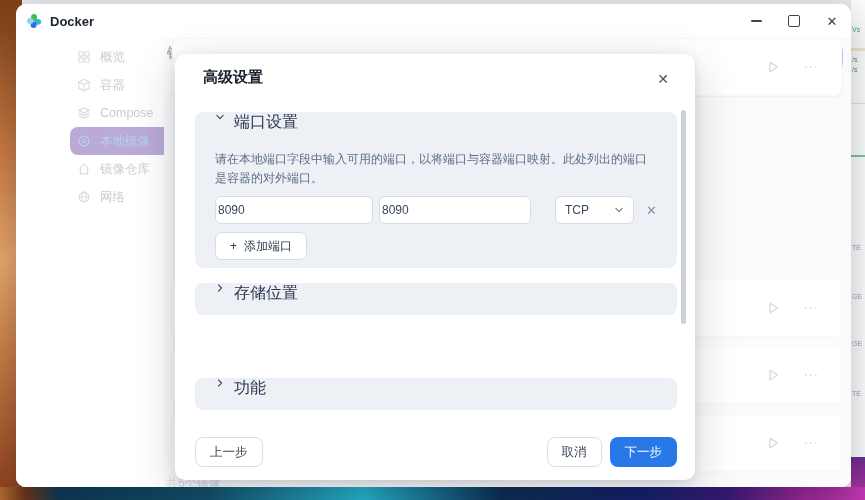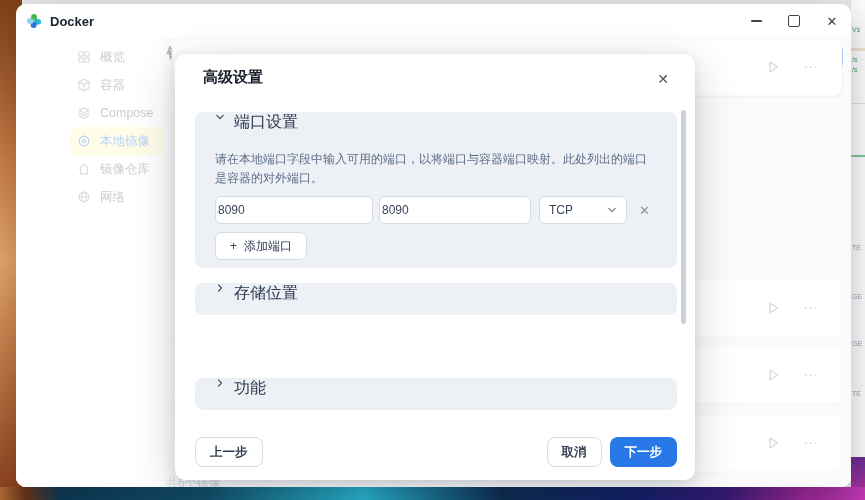--- a/index.html
+++ b/index.html
@@ -34,21 +34,21 @@
   .glyph-min{display:block;width:11px;height:2px;background:#3c4350;border-radius:1px;}
   .glyph-max{display:block;width:10px;height:10px;border:1.4px solid #3c4350;border-radius:2px;}
   .glyph-close{font-size:13px;line-height:13px;color:#3c4350;}
 
   .app-body{position:absolute;left:0;top:34px;right:0;bottom:0;background:#fff;}
   
   .sidebar{position:absolute;left:0;top:0;width:148px;bottom:0;background:#fff;padding-top:5px;box-sizing:border-box;margin-left:48px;}
   .side-item{height:28px;margin:0 6px;padding:0 7px;display:flex;align-items:center;gap:9px;
     font-size:12.5px;color:#6d7888;border-radius:8px;}
   .side-item svg{flex:none;}
-  .side-item.active{background:#fef9c3;color:#3f86f2;}
+  .side-item.active{background:#4c1d95;color:#3f86f2;}
   .side-item.active svg *{stroke:#3f86f2;}
   
   .content{position:absolute;left:148px;top:0;right:0;bottom:0;background:#f3f5f7;}
   .page-title{position:absolute;left:3px;top:6px;font-size:15px;font-weight:bold;color:#2a3342;}
   .btn-refresh{position:absolute;left:541px;top:7px;width:50px;height:24px;background:#fff;
     border:1px solid #d8dce3;border-radius:6px;display:flex;align-items:center;justify-content:center;
     gap:4px;font-size:12px;color:#6b7686;box-sizing:border-box;}
   .btn-add-image{position:absolute;left:599px;top:7px;width:80px;height:24px;background:#2878e8;
     border-radius:6px;display:flex;align-items:center;justify-content:center;gap:4px;
     font-size:12px;color:#fff;box-sizing:border-box;}
@@ -79,28 +79,28 @@
   .acc2{top:229px;height:32px;}
   .acc3{top:276px;height:32px;}
   .acc4{top:324px;height:32px;}
   .acc2 .acc-head,.acc3 .acc-head,.acc4 .acc-head{height:32px;}
   .acc-desc{margin:8px 20px 0 20px;font-size:12px;line-height:19px;color:#5d6d87;}
   .ports-row{margin:8px 20px 0 20px;display:flex;align-items:center;}
   .port-input{width:158px;height:28px;border:1px solid #d6dbe4;border-radius:6px;background:#fff;
     padding:0 2px;font-size:12px;color:#39455a;box-sizing:border-box;outline:none;
     font-family:"Liberation Sans","DejaVu Sans",sans-serif;}
   .port-input.second{width:152px;margin-left:6px;}
-  .proto-select{width:88px;height:28px;margin-left:8px;border:1px solid #d6dbe4;border-radius:6px;background:#fff;
+  .proto-select{width:88px;height:28px;margin-left:24px;border:1px solid #d6dbe4;border-radius:6px;background:#fff;
     display:flex;align-items:center;justify-content:space-between;padding:0 9px;font-size:12px;color:#39455a;
     box-sizing:border-box;}
   .port-remove{margin-left:12px;font-size:13px;color:#8a93a0;}
   .btn-add-port{margin:8px 0 0 20px;height:26px;display:inline-flex;align-items:center;gap:7px;
     padding:0 14px;background:#fff;border:1px solid #d6dbe4;border-radius:7px;font-size:12px;color:#2c3850;}
   .modal-scrollbar{position:absolute;right:9px;top:56px;width:5px;height:214px;background:#ccd1d9;border-radius:3px;}
-  .modal-footer{position:absolute;left:20px;right:18px;bottom:13px;display:flex;align-items:center;font-weight:bold;}
+  .modal-footer{position:absolute;left:20px;right:18px;bottom:13px;display:flex;align-items:center;}
   .btn{height:30px;display:inline-flex;align-items:center;justify-content:center;padding:0 14px;
     background:#fff;border:1px solid #d6dbe4;border-radius:8px;font-size:12.5px;color:#333f52;box-sizing:border-box;}
   .btn-primary{background:#2878e8;border:none;color:#fff;padding:0 15px;}
   .spacer{flex:1;}
   .mr8{margin-right:8px;}
 </style>
 </head>
 <body>
 
 <div class="wp-left"></div>

